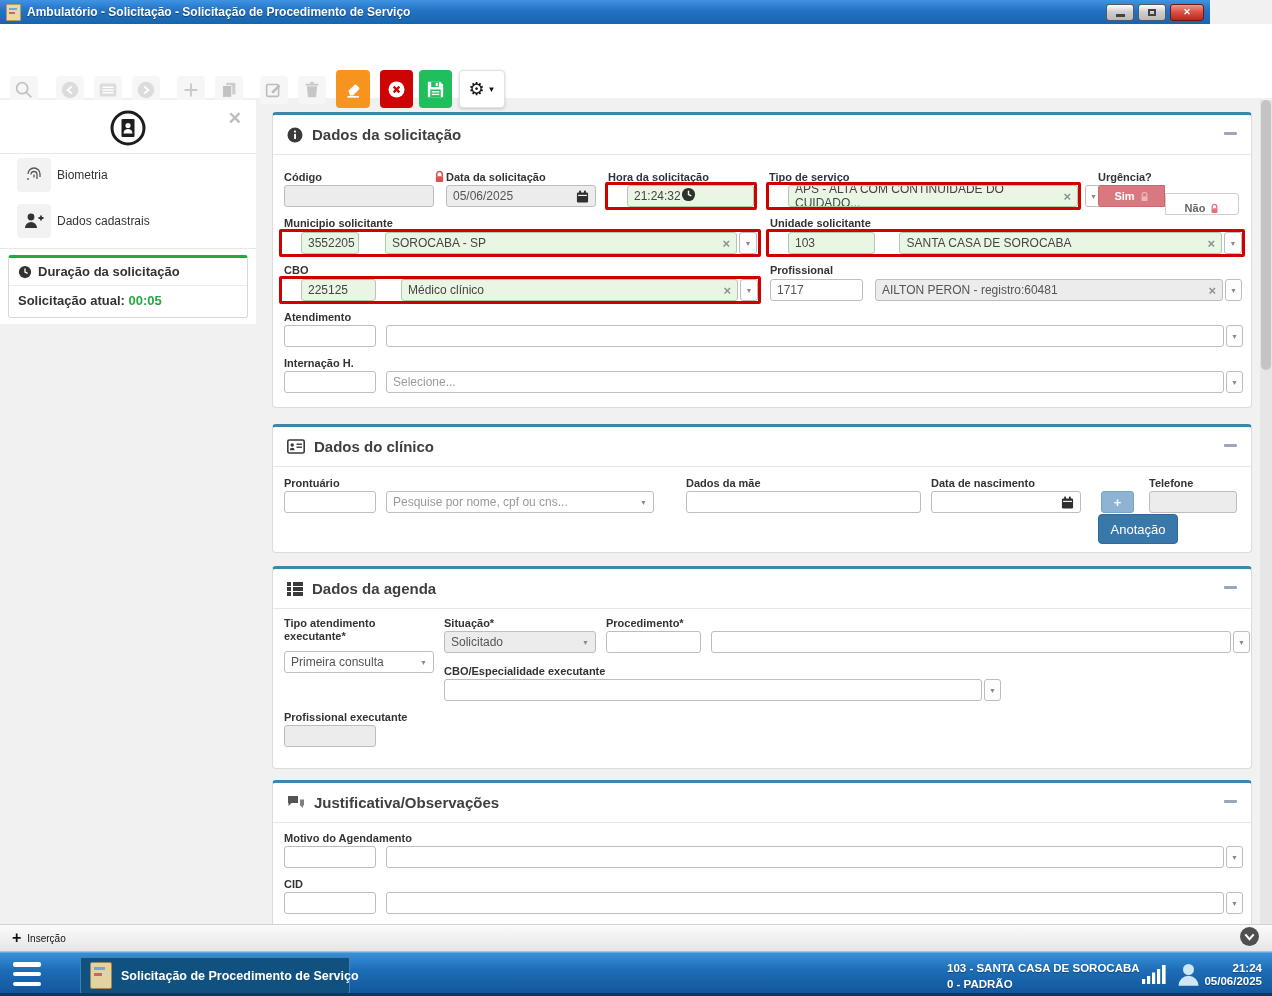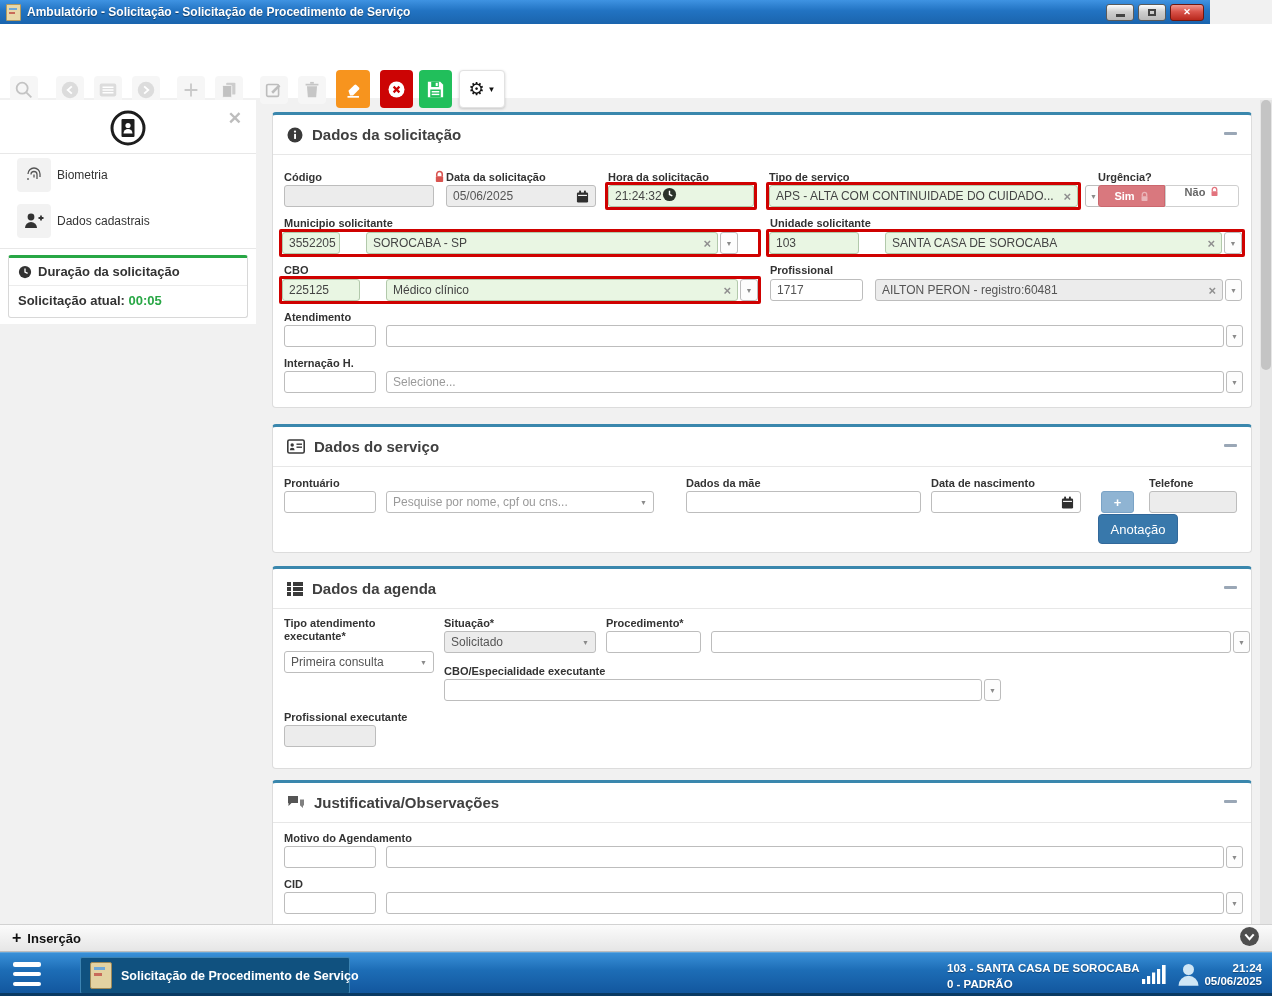--- a/index.html
+++ b/index.html
@@ -58,35 +58,35 @@
   .lbl { position:absolute; font-size:11px; font-weight:bold; color:#333; white-space:nowrap; line-height:13px;}
   .lbl.wrap { white-space:normal; width:118px; }
   .fld { position:absolute; height:22px; border:1px solid #bdbdbd; border-radius:3px; background:#fff; font-size:12px; color:#555; display:flex; align-items:center; padding:0 6px; overflow:hidden;}
   .fld .txt { white-space:nowrap; overflow:hidden; text-overflow:ellipsis; }
   .fld.disabled { background:#ececec; }
   .fld .right-ico { margin-left:auto; display:flex; align-items:center; flex:0 0 auto; padding-left:4px;}
   .ph { color:#9a9a9a; }
   .xmark { margin-left:auto; color:#8f8f8f; font-weight:bold; font-size:13px; padding-left:6px; flex:0 0 auto;}
   .caretbox { position:absolute; width:17px; height:22px; border:1px solid #bdbdbd; border-radius:3px; background:#fdfdfd; display:flex; align-items:center; justify-content:center; font-size:7px; color:#8a8a8a; }
   .caret-in { margin-left:auto; font-size:7px; color:#8a8a8a; padding-left:6px; flex:0 0 auto;}
-  .redwrap { position:absolute; height:28px; border:3px solid #cf0100; border-radius:2px; background:#fff; display:flex; align-items:center; }
+  .redwrap { position:absolute; height:28px; border:3px solid #cf0100; border-radius:2px; background:#fff; display:flex; align-items:center;padding-left:19px; }
   .redwrap .rfld { height:22px; border:1px solid #b2c9ab; border-radius:3px; background:#e9f6e3; font-size:12px; color:#444; display:flex; align-items:center; padding:0 6px; overflow:hidden;}
   .redwrap .spacer { width:26px; }
   .redwrap .rcaret { width:18px; height:22px; border:1px solid #bdbdbd; border-radius:3px; background:#fdfdfd; margin-left:2px; display:flex; align-items:center; justify-content:center; font-size:7px; color:#8a8a8a; flex:0 0 auto;}
   .btn-sim { position:absolute; width:67px; height:22px; background:#d9787e; border:1px solid #cb676e; border-radius:3px 0 0 3px; color:#fff; font-size:11px; font-weight:bold; display:flex; align-items:center; justify-content:center; gap:5px;}
-  .btn-nao { position:absolute; width:74px; height:22px; background:#fff; border:1px solid #cfcfcf; border-radius:0 3px 3px 0; color:#666; font-size:11px; font-weight:bold; display:flex; align-items:flex-start; justify-content:center; gap:5px;}
+  .btn-nao { position:absolute; width:74px; height:22px; background:#fff; border:1px solid #cfcfcf; border-radius:0 3px 3px 0; color:#666; font-size:11px; font-weight:bold; display:flex; align-items:flex-end; justify-content:center; gap:5px;margin-top:8px;}
   .btn-plus { position:absolute; width:33px; height:22px; background:#8fb4d3; border:1px solid #7aa3c6; border-radius:3px; color:#fff; font-size:13px; font-weight:bold; display:flex; align-items:center; justify-content:center;}
   .btn-blue { position:absolute; width:80px; height:30px; background:#3878ab; border:1px solid #32689a; border-radius:4px; color:#fff; font-size:13px; display:flex; align-items:center; justify-content:center;}
   .lock-lbl { position:absolute; }
   
   .statusbar { position:absolute; left:0; top:924px; width:1272px; height:28px;
     background:linear-gradient(#fbfbfb,#e6e6e6); border-top:1px solid #d2d2d2; border-bottom:1px solid #bdbdbd;
     display:flex; align-items:center; padding:0 12px; gap:6px;}
   .status-plus { font-size:16px; font-weight:bold; color:#111; line-height:1;}
-  .status-mode { font-size:13px; font-weight:bold; color:#111;}
+  .status-mode { font-size:10px; font-weight:normal; color:#111;}
   .status-chev { margin-left:auto; }
   .taskbar { position:absolute; left:0; top:952px; width:1272px; height:44px;
     background:linear-gradient(#3990d8,#1d6db6 40%,#11549b); border-top:1px solid #63a7dc;}
   .taskbar::after { content:""; position:absolute; left:0; bottom:0; width:100%; height:3px; background:#0a3a63;}
   .hamburger { position:absolute; left:13px; top:9px; width:28px; height:24px; display:flex; flex-direction:column; justify-content:space-between;}
   .hamburger span { display:block; height:4.5px; background:#fff; border-radius:2px; }
   .taskbtn { position:absolute; left:80px; top:4px; width:270px; height:37px; background:#10517f; border:1px solid #3c84b4; border-radius:2px; display:flex; align-items:center; gap:9px; padding:0 9px;}
   .taskbtn .t-ico { width:22px; height:27px; background:#e3d2a2; border:1px solid #9e8958; border-radius:2px; position:relative; flex:0 0 auto;}
   .taskbtn .t-ico::before{content:""; position:absolute; left:3px; top:4px; width:11px; height:3px; background:#6fa8d8;}
   .taskbtn .t-ico::after{content:""; position:absolute; left:3px; top:10px; width:8px; height:3px; background:#c86a5a;}
@@ -379,21 +379,21 @@
 
 <div class="panel" style="top:424px;height:129px">
   <div class="panel-header">
     <svg width="18" height="15" viewBox="0 0 18 15">
         <rect x="0.8" y="1" width="16.4" height="13" rx="1.6" fill="none" stroke="#3a3a3a" stroke-width="1.6"></rect>
         <circle cx="5.2" cy="6" r="1.7" fill="#3a3a3a"></circle>
         <path d="M2.8 11.2 a2.4 2.4 0 0 1 4.8 0 z" fill="#3a3a3a"></path>
         <rect x="9.5" y="4.5" width="5.5" height="1.4" fill="#3a3a3a"></rect>
         <rect x="9.5" y="7.5" width="5.5" height="1.4" fill="#3a3a3a"></rect>
       </svg>
-    <span>Dados do serviço</span>
+    <span>Dados do clínico</span>
   </div>
   <span class="collapse-dash"></span>
 
   <span class="lbl" style="left:11px;top:50px">Prontuário</span>
   <div class="fld" style="left:11px;top:64px;width:92px"></div>
   <div class="fld" style="left:113px;top:64px;width:268px">
     <span class="txt ph">Pesquise por nome, cpf ou cns...</span>
     <span class="caret-in">▼</span>
   </div>
 

